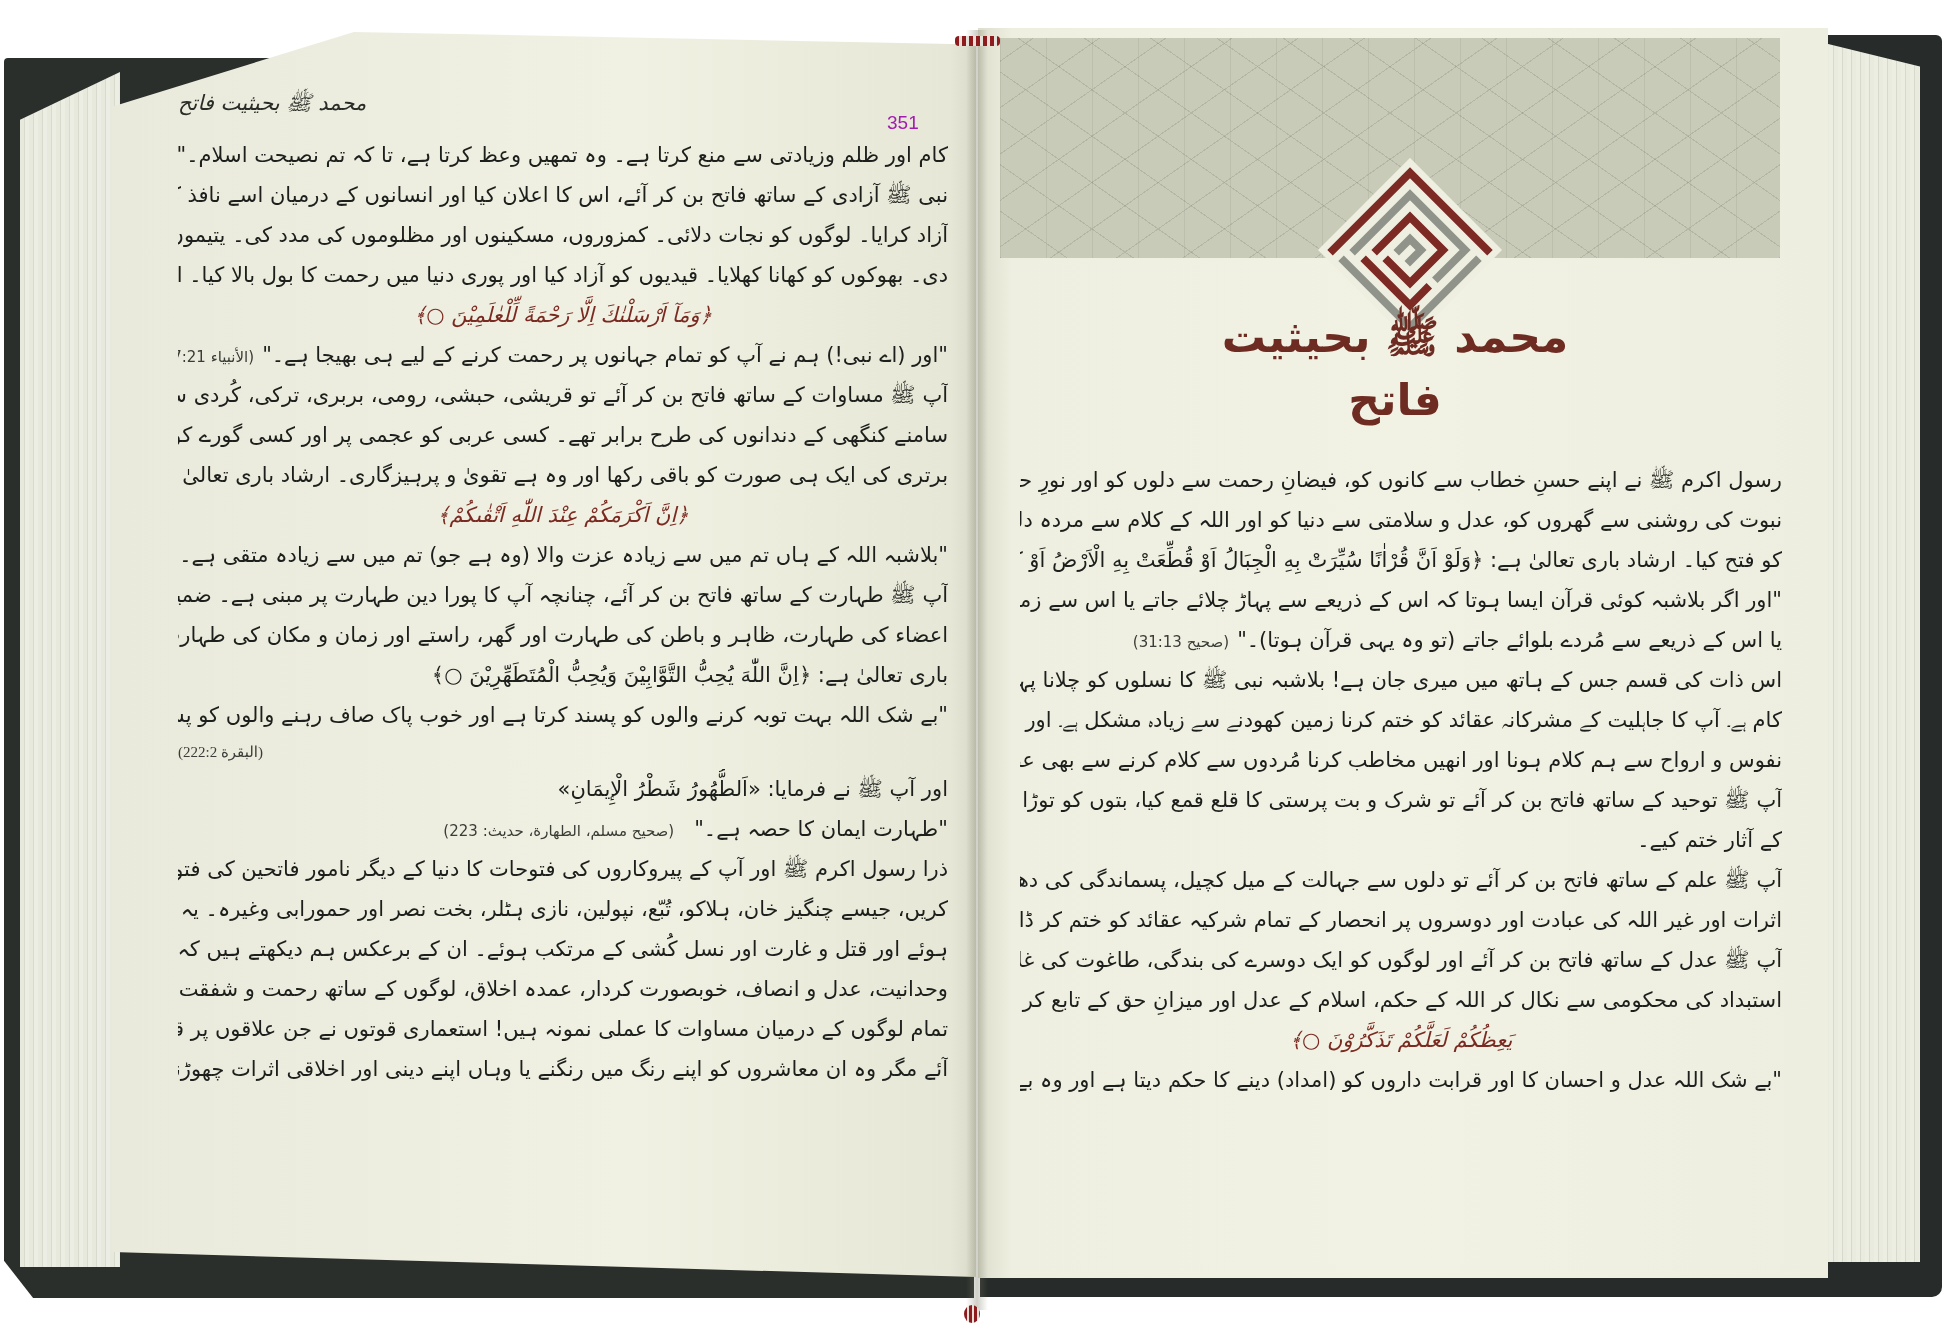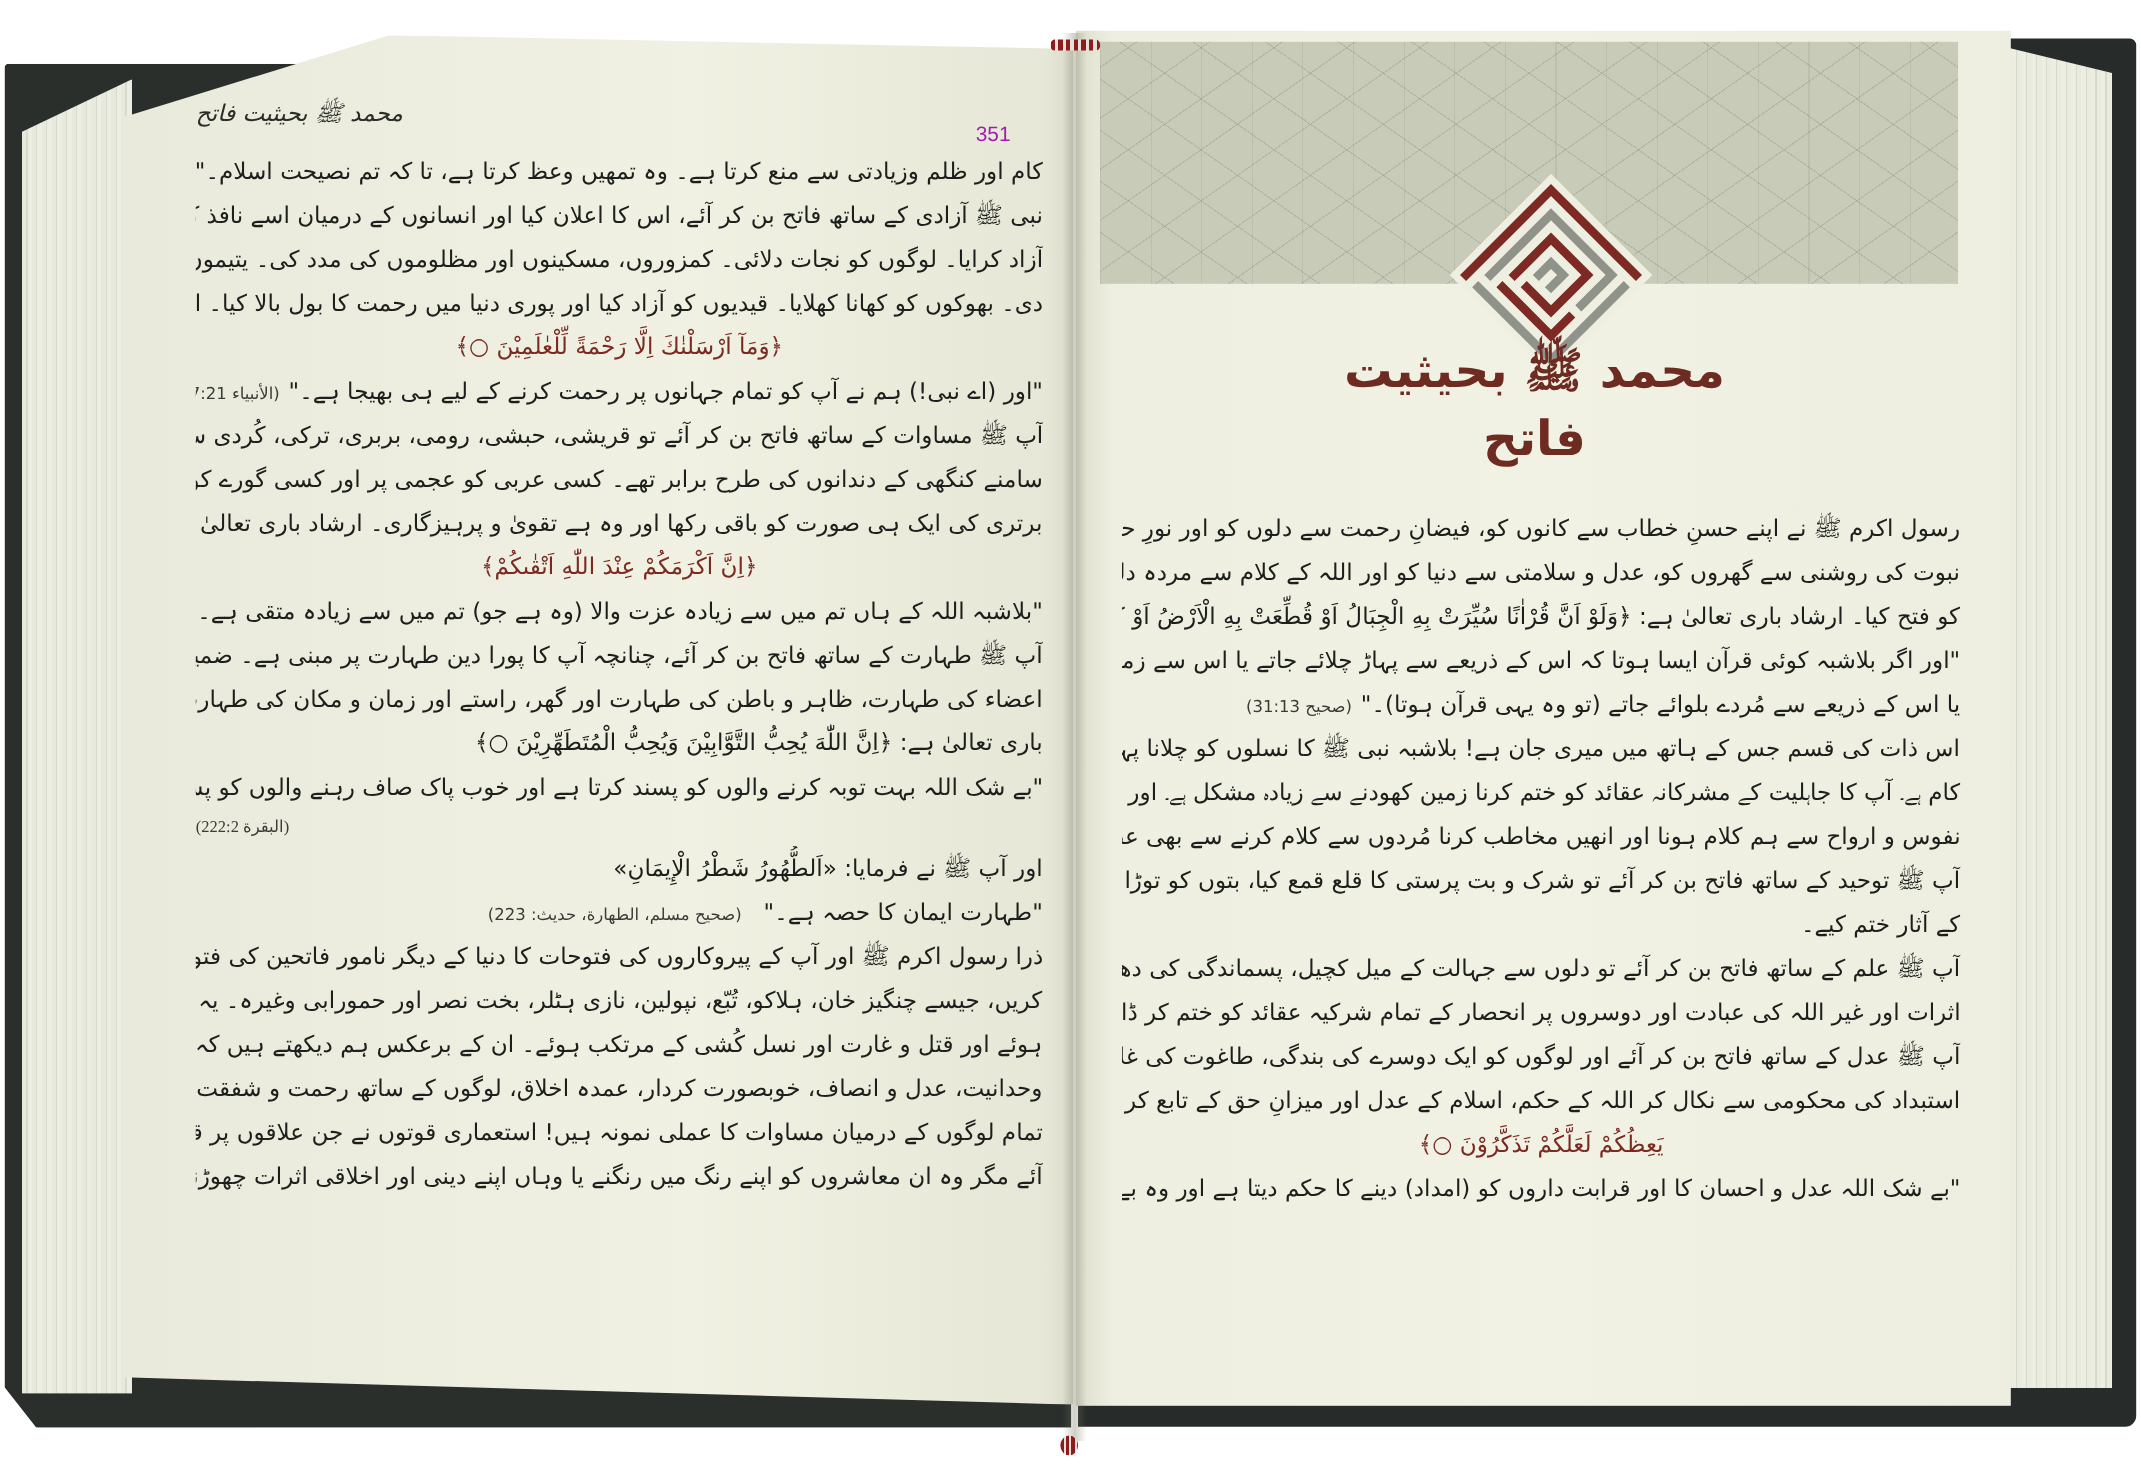--- a/index.html
+++ b/index.html
@@ -80,21 +80,21 @@
   }
   .left-body {
     position:absolute; left:178px; top:135px; width:770px;
   }
   .line {
     font-size:21px; line-height:40px; height:40px; white-space:nowrap; overflow:hidden;
     text-align:justify; text-align-last:justify;
   }
   .line.short { text-align-last:right; }
   .line.center { text-align:center; text-align-last:center; }
-  .verse { color:#7b2a22; }
+  .verse { color:#7b2a22;font-style:italic; }
   .ref { font-size:15px; color:#3a3c37; direction:rtl; unicode-bidi:plaintext; }
   .ref-line { font-size:15px; line-height:34px; height:34px; text-align:left; direction:ltr; color:#3a3c37;font-family:Liberation Serif, serif; }
   .chapter-title {
     position:absolute; left:1215px; top:310px; width:360px; text-align:center;
     font-size:44px; font-weight:bold; color:#6e2b22; direction:rtl;
   }
   .right-body {
     position:absolute; left:1020px; top:460px; width:762px;
   }
 </style>

